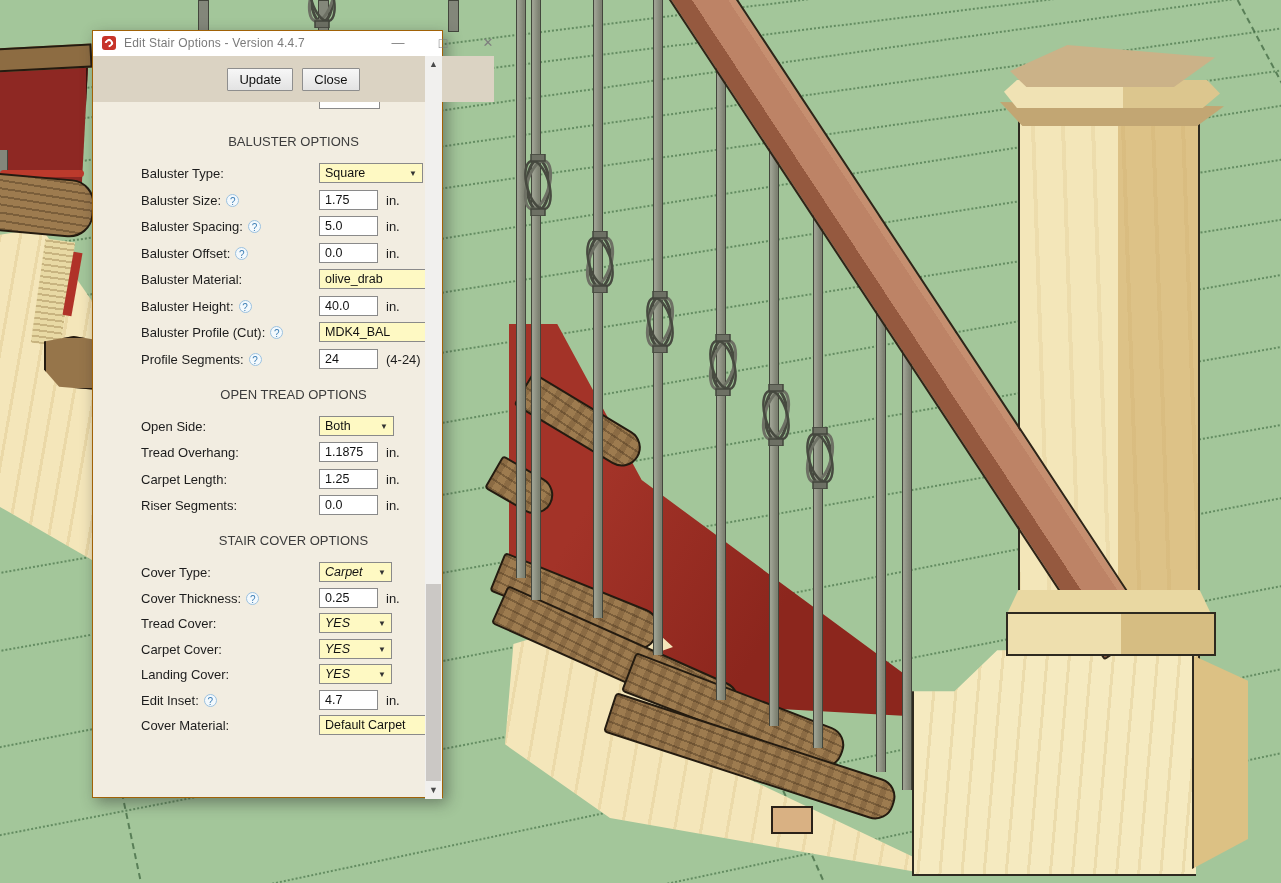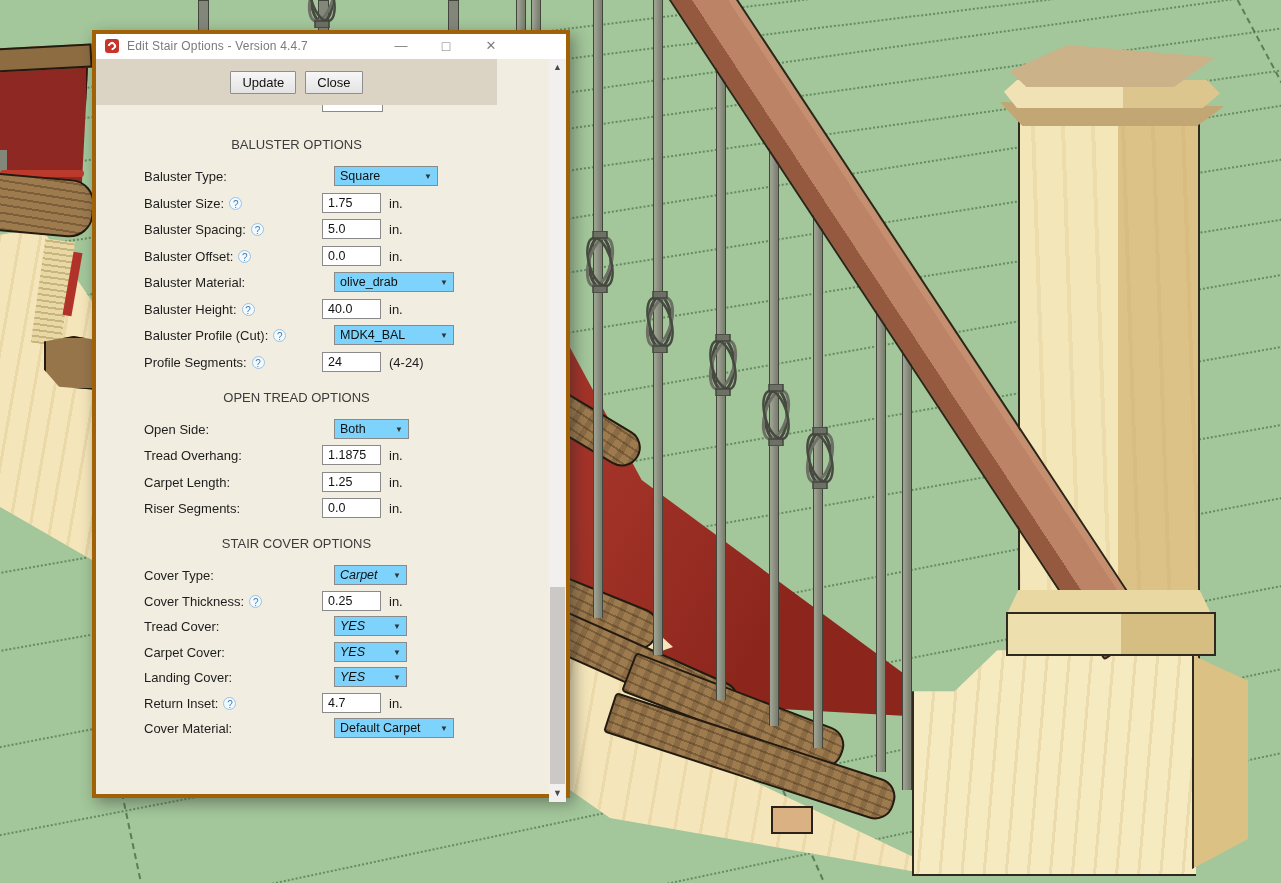--- a/index.html
+++ b/index.html
@@ -66,22 +66,22 @@
        background-image:repeating-linear-gradient(100deg,rgba(196,162,92,.2) 0 3px,transparent 3px 20px);
        clip-path:polygon(0 2%,45% 0,100% 22%,100% 100%,0 84%);}
   .ls-grain{position:absolute;left:38px;top:240px;width:30px;height:105px;z-index:3;background:#e8d9a4;
        background-image:repeating-linear-gradient(0deg,rgba(140,110,60,.35) 0 2px,transparent 2px 6px);
        transform:rotate(8deg);}
   .ls-redstrip{position:absolute;left:68px;top:252px;width:9px;height:64px;z-index:4;background:#b03228;transform:rotate(10deg);}
   .ls-wood3{position:absolute;left:44px;top:336px;width:50px;height:50px;z-index:5;background:#96754a;
        border:2px solid #241b10;clip-path:polygon(0 10%,55% 0,100% 8%,100% 100%,28% 94%,0 62%);}
   .ts-rod{position:absolute;width:9px;background:#83877a;border:1px solid #43463c;z-index:6;}
   
-  #dialog{position:absolute;left:92px;top:30px;width:478px;height:768px;z-index:50;
-       background:#f2ede1;border:4px solid #a16207;box-shadow:4px 5px 14px rgba(40,40,40,.45);
+  #dialog{position:absolute;left:92px;top:30px;width:351px;height:768px;z-index:50;
+       background:#f2ede1;border:1px solid #a16207;box-shadow:4px 5px 14px rgba(40,40,40,.45);
        box-sizing:border-box;}
   .titlebar{position:absolute;left:0;top:0;width:100%;height:25px;background:#ffffff;}
   .app-icon{position:absolute;left:9px;top:5px;width:14px;height:14px;background:#c7342a;border-radius:3px;}
   .app-icon::before{content:"";position:absolute;inset:3px;border:2px solid #fff;border-left-color:transparent;
        border-radius:50%;transform:rotate(-40deg);}
   .wtitle{position:absolute;left:31px;top:5px;font-size:12px;color:#7a7a7a;letter-spacing:.2px;}
   .wbtn{position:absolute;top:2px;width:22px;height:20px;text-align:center;color:#7e7e7e;font-size:13px;line-height:20px;}
   .band{position:absolute;left:0;top:25px;width:401px;height:46px;background:#dbd3c3;z-index:2;
        display:flex;align-items:center;justify-content:center;gap:9px;}
   .btn{font-family:"Liberation Sans",sans-serif;font-size:13px;color:#111;
@@ -94,21 +94,21 @@
   
   #form{position:absolute;left:0;top:71px;width:401px;padding-top:14px;}
   .sect{width:100%;text-align:center;font-size:13px;color:#3c3c3c;margin:18px 0 14px;}
   .row{position:relative;height:20px;margin-bottom:6.5px;}
   .s3 .row{margin-bottom:5.5px;}
   .lbl{position:absolute;left:48px;top:3px;font-size:13px;color:#1d1d1d;display:flex;align-items:center;gap:5px;white-space:nowrap;}
   .help{display:inline-block;width:13px;height:13px;border:1px solid #9cc2e0;border-radius:50%;background:#f3f9fd;
        color:#3e7fb5;font-size:10px;line-height:13px;text-align:center;box-sizing:border-box;}
   .inp{position:absolute;left:226px;top:0;width:59px;height:20px;background:#fff;border:1px solid #8a8a8a;
        box-sizing:border-box;font-size:12.5px;color:#111;padding:2px 0 0 5px;}
-  .sel{position:absolute;left:238px;top:0;height:20px;background:#7dd3fc;border:1px solid #8a8a8a;
+  .sel{position:absolute;left:226px;top:0;height:20px;background:#fef9c3;border:1px solid #8a8a8a;
        box-sizing:border-box;font-size:12.5px;color:#111;padding:2px 0 0 5px;}
   .sel .arr{position:absolute;right:5px;top:5px;font-size:8px;color:#333;}
   .w104{width:104px;} .w120{width:120px;} .w75{width:75px;} .w73{width:73px;font-style:italic;}
   .unit{position:absolute;left:293px;top:3px;font-size:13px;color:#1d1d1d;}
 </style>
 </head>
 <body>
 
 <svg width="0" height="0" style="position:absolute">
   <defs>
@@ -355,21 +355,21 @@
         <div class="sel w73"><span>YES</span><span class="arr">▼</span></div>
       </div>
       <div class="row">
         <span class="lbl">
             <span>Landing Cover:</span>
           </span>
         <div class="sel w73"><span>YES</span><span class="arr">▼</span></div>
       </div>
       <div class="row">
         <span class="lbl">
-            <span>Return Inset:</span>
+            <span>Edit Inset:</span>
             <span class="help">?</span>
           </span>
         <div class="inp">4.7</div>
         <span class="unit">in.</span>
       </div>
       <div class="row">
         <span class="lbl">
             <span>Cover Material:</span>
           </span>
         <div class="sel w120"><span>Default Carpet</span><span class="arr">▼</span></div>

